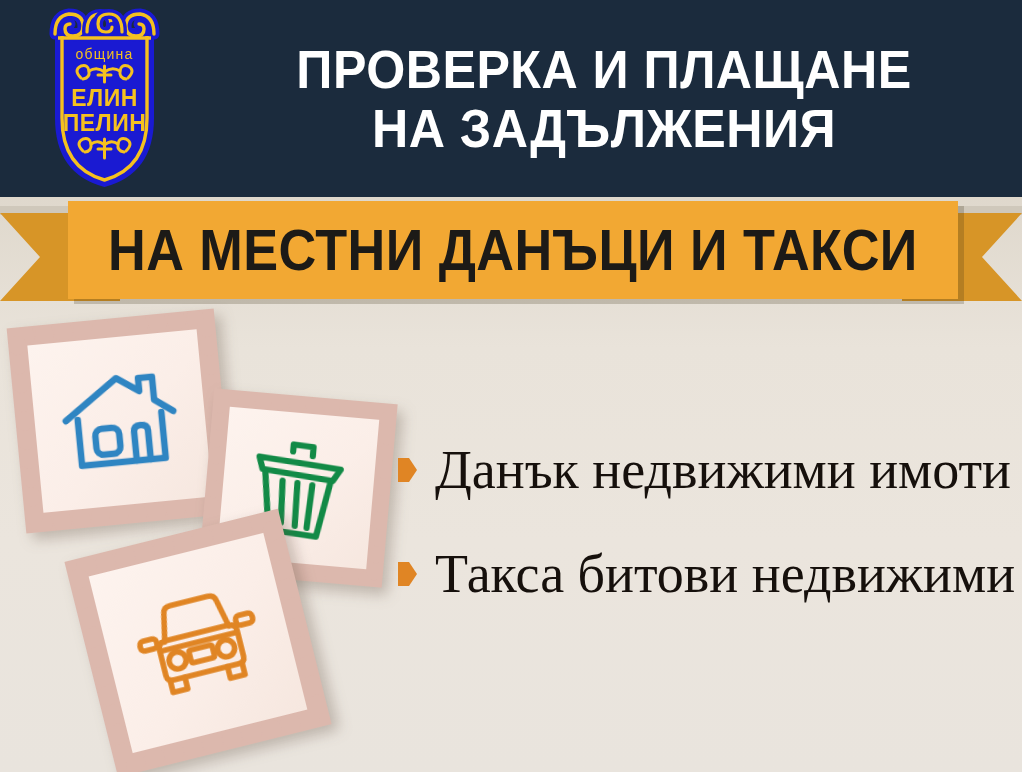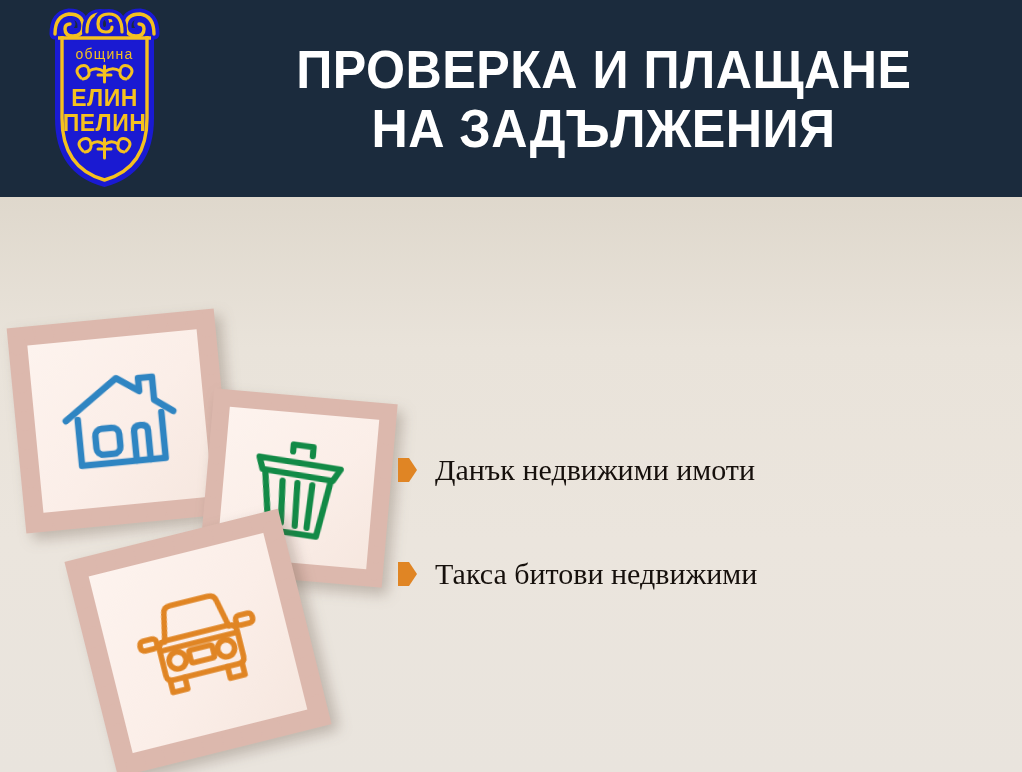--- a/index.html
+++ b/index.html
@@ -22,21 +22,21 @@
   #header{
     position:absolute;left:0;top:0;width:1022px;height:197px;
     background:#1b2b3d;
     z-index:5;
   }
   #crest{
     position:absolute;left:31px;top:6px;width:147px;height:185px;
   }
   #title-block{
     position:absolute;left:186px;top:0;width:836px;height:197px;
-    display:flex;flex-direction:column;align-items:center;justify-content:center;
+    display:flex;flex-direction:column;justify-content:center;
     gap:2px;
   }
   .title-line{
     color:#ffffff;
     font-family:"Liberation Sans", sans-serif;
     font-weight:bold;
     font-size:54px;
     line-height:1.04;
     letter-spacing:0.5px;
     transform:scaleX(0.93);
@@ -113,21 +113,21 @@
   .list-item{
     display:flex;align-items:center;gap:18px;height:104px;
   }
   .bullet{
     width:19px;height:24px;flex:0 0 auto;
     background:#e08524;
     clip-path:polygon(0 0,11px 0,19px 12px,11px 24px,0 24px);
   }
   .list-label{
     font-family:"Liberation Serif", serif;
-    font-size:30px;
+    font-size:54px;
     color:#16100c;
     line-height:1;
     white-space:nowrap;
   }
 </style>
 </head>
 <body>
 
 <div id="page">
 
@@ -176,20 +176,30 @@
         <text x="73.5" y="125" text-anchor="middle" fill="#f5c11f" font-family="Liberation Sans, sans-serif" font-weight="bold" font-size="23" letter-spacing="0.5">ПЕЛИН</text>
       </svg>
     </div>
 
     <div id="title-block">
       <div class="title-line">ПРОВЕРКА И ПЛАЩАНЕ</div>
       <div class="title-line">НА ЗАДЪЛЖЕНИЯ</div>
     </div>
   </div>
 
+  <div id="ribbon">
+    <div class="ribbon-fold" id="ribbon-fold-left"></div>
+    <div class="ribbon-fold" id="ribbon-fold-right"></div>
+    <div class="ribbon-tail" id="ribbon-tail-left"></div>
+    <div class="ribbon-tail" id="ribbon-tail-right"></div>
+    <div id="ribbon-shadow"></div>
+    <div id="ribbon-main">
+      <div id="ribbon-text">НА МЕСТНИ ДАНЪЦИ И ТАКСИ</div>
+    </div>
+  </div>
 
   <div class="stamp" id="stamp-house">
     <svg width="208" height="206" viewBox="0 0 208 206" aria-hidden="true" style="position:absolute;left:0;top:0;">
       <defs>
         <mask id="m-house">
           <rect x="0" y="0" width="208" height="206" fill="#fff"></rect>
         </mask>
       </defs>
       <g fill="#dcb8ad">
         <rect x="9" y="9" width="190" height="188"></rect>

